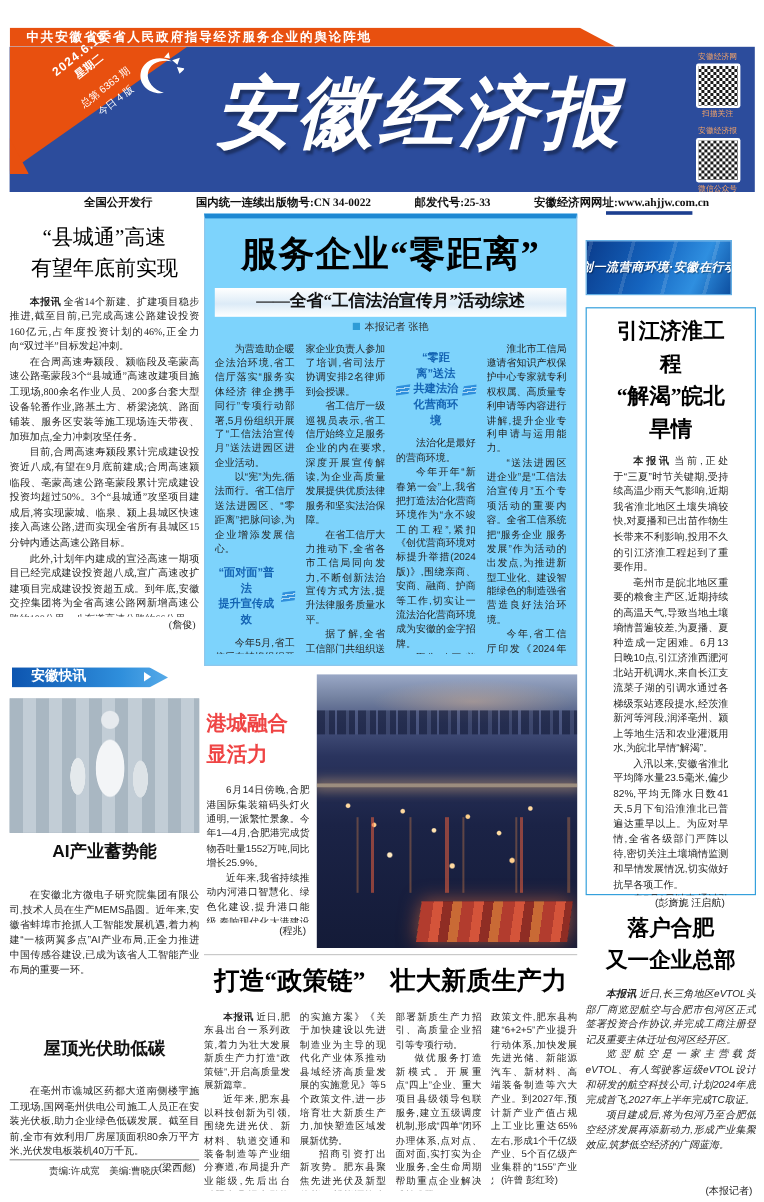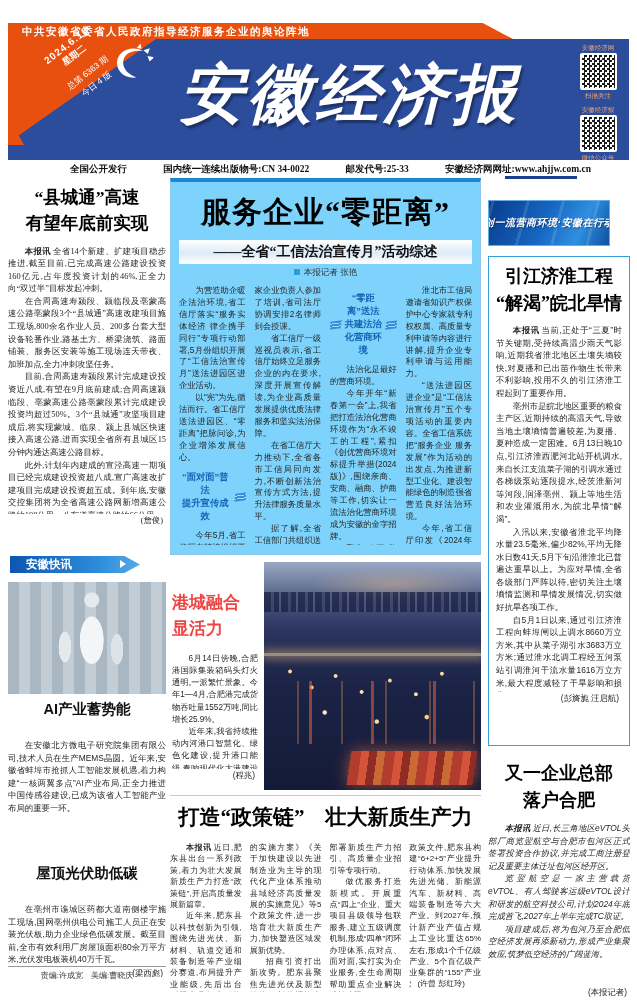--- a/index.html
+++ b/index.html
@@ -39,21 +39,21 @@
   .url-underline{position:absolute;right:60px;top:176px;width:72px;height:3px;background:#1c3f90;}
 
   
   .body-txt{font-size:8.4px;line-height:12.6px;text-align:justify;color:#262626;overflow:hidden;margin-top:19px;}
   .para{text-indent:2em;}
   .tag{margin-right:2px;}
   .sign{text-align:right;font-size:8.4px;color:#262626;padding-right:3px;margin-top:1px;}
 
   
   .l-a1{position:absolute;left:8px;top:184px;width:158px;}
-  .l-a1 .t{font-size:17.5px;font-weight:bold;text-align:center;line-height:1.5;color:#000;}
+  .l-a1 .t{font-size:17.5px;font-weight:normal;text-align:center;line-height:1.5;color:#000;}
   .l-a1 .body-txt{height:268px;margin-top:9px;}
   .l-banner{position:absolute;left:10px;top:556px;width:130px;height:17px;
             background:linear-gradient(90deg,#0d55b0,#2f8fdc 70%,#56aae8);
             clip-path:polygon(0 0,88% 0,100% 50%,88% 100%,0 100%);
             color:#fff;font-weight:bold;font-size:11.5px;line-height:17px;padding-left:16px;box-sizing:border-box;}
   .l-banner .arr{position:absolute;right:14px;top:4px;width:0;height:0;
             border-left:6px solid #fff;border-top:4.5px solid transparent;border-bottom:4.5px solid transparent;}
   .photo{position:absolute;overflow:hidden;}
   .photo.clean{left:8px;top:582px;width:158px;height:112px;background:
       radial-gradient(circle 8px at 53% 16%,#e6eaee 0 7px,transparent 8px),
@@ -134,21 +134,21 @@
 
   
   .badge{position:absolute;left:488px;top:200px;width:122px;height:46px;box-sizing:border-box;
       background:linear-gradient(115deg,#0a3c8c,#1565c0 45%,#2f8fe0 75%,#0d4fa0);
       border:1px solid #63aee4;display:flex;align-items:center;justify-content:center;overflow:hidden;}
   .badge .streak{position:absolute;left:-10%;top:0;width:120%;height:100%;background:
       repeating-linear-gradient(105deg,transparent 0 14px,rgba(255,255,255,.12) 14px 17px,transparent 17px 34px);}
   .badge span{position:relative;color:#fff;font-weight:bold;font-style:italic;font-size:10px;
       letter-spacing:.5px;text-shadow:1px 1px 1px rgba(0,0,0,.4);white-space:nowrap;}
   .r-a1{position:absolute;left:488px;top:256px;width:142px;height:490px;box-sizing:border-box;
-      border:1.5px solid #35a0dc;padding:6px 7px;background:#fff;}
+      border:1.5px solid #35a0dc;padding:6px 22px;background:#fff;}
   .r-a1 .t, .r-a2 .t{font-size:18px;font-weight:bold;text-align:center;line-height:1.5;color:#000;}
   .r-a1 .body-txt{height:368px;margin-top:7px;}
   .r-a2{position:absolute;left:488px;top:760px;width:142px;}
   .r-a2 .body-txt{height:164px;margin-top:8px;font-style:italic;}
 </style>
 </head>
 <body>
 
 <div id="page">
 
@@ -330,22 +330,22 @@
       <div class="para"><b class="tag">本报讯</b><span>当前,正处于“三夏”时节关键期,受持续高温少雨天气影响,近期我省淮北地区土壤失墒较快,对夏播和已出苗作物生长带来不利影响,投用不久的引江济淮工程起到了重要作用。</span></div>
       <div class="para">亳州市是皖北地区重要的粮食主产区,近期持续的高温天气,导致当地土壤墒情普遍较差,为夏播、夏种造成一定困难。6月13日晚10点,引江济淮西淝河北站开机调水,来自长江支流菜子湖的引调水通过各梯级泵站逐段提水,经茨淮新河等河段,润泽亳州、颍上等地生活和农业灌溉用水,为皖北旱情“解渴”。</div>
       <div class="para">入汛以来,安徽省淮北平均降水量23.5毫米,偏少82%,平均无降水日数41天,5月下旬沿淮淮北已普遍达重旱以上。为应对旱情,全省各级部门严阵以待,密切关注土壤墒情监测和旱情发展情况,切实做好抗旱各项工作。</div>
       <div class="para">自5月1日以来,通过引江济淮工程向蚌埠闸以上调水8660万立方米,其中从菜子湖引水3683万立方米;通过淮水北调工程经五河泵站引调淮河干流水量1616万立方米,最大程度减轻了干旱影响和损失。</div>
     </div>
     <div class="sign">(彭旖旎 汪启航)</div>
   </div>
 
   <div class="r-a2">
     <div class="t serif">
+      <div>落户合肥</div>
       <div>又一企业总部</div>
-      <div>落户合肥</div>
     </div>
     <div class="body-txt">
       <div class="para"><b class="tag">本报讯</b><span>近日,长三角地区eVTOL头部厂商览翌航空与合肥市包河区正式签署投资合作协议,并完成工商注册登记及重要主体迁址包河区经开区。</span></div>
       <div class="para">览翌航空是一家主营载货eVTOL、有人驾驶客运级eVTOL设计和研发的航空科技公司,计划2024年底完成首飞,2027年上半年完成TC取证。</div>
       <div class="para">项目建成后,将为包河乃至合肥低空经济发展再添新动力,形成产业集聚效应,筑梦低空经济的广阔蓝海。</div>
     </div>
     <div class="sign">(本报记者)</div>
   </div>
 
 </div>

